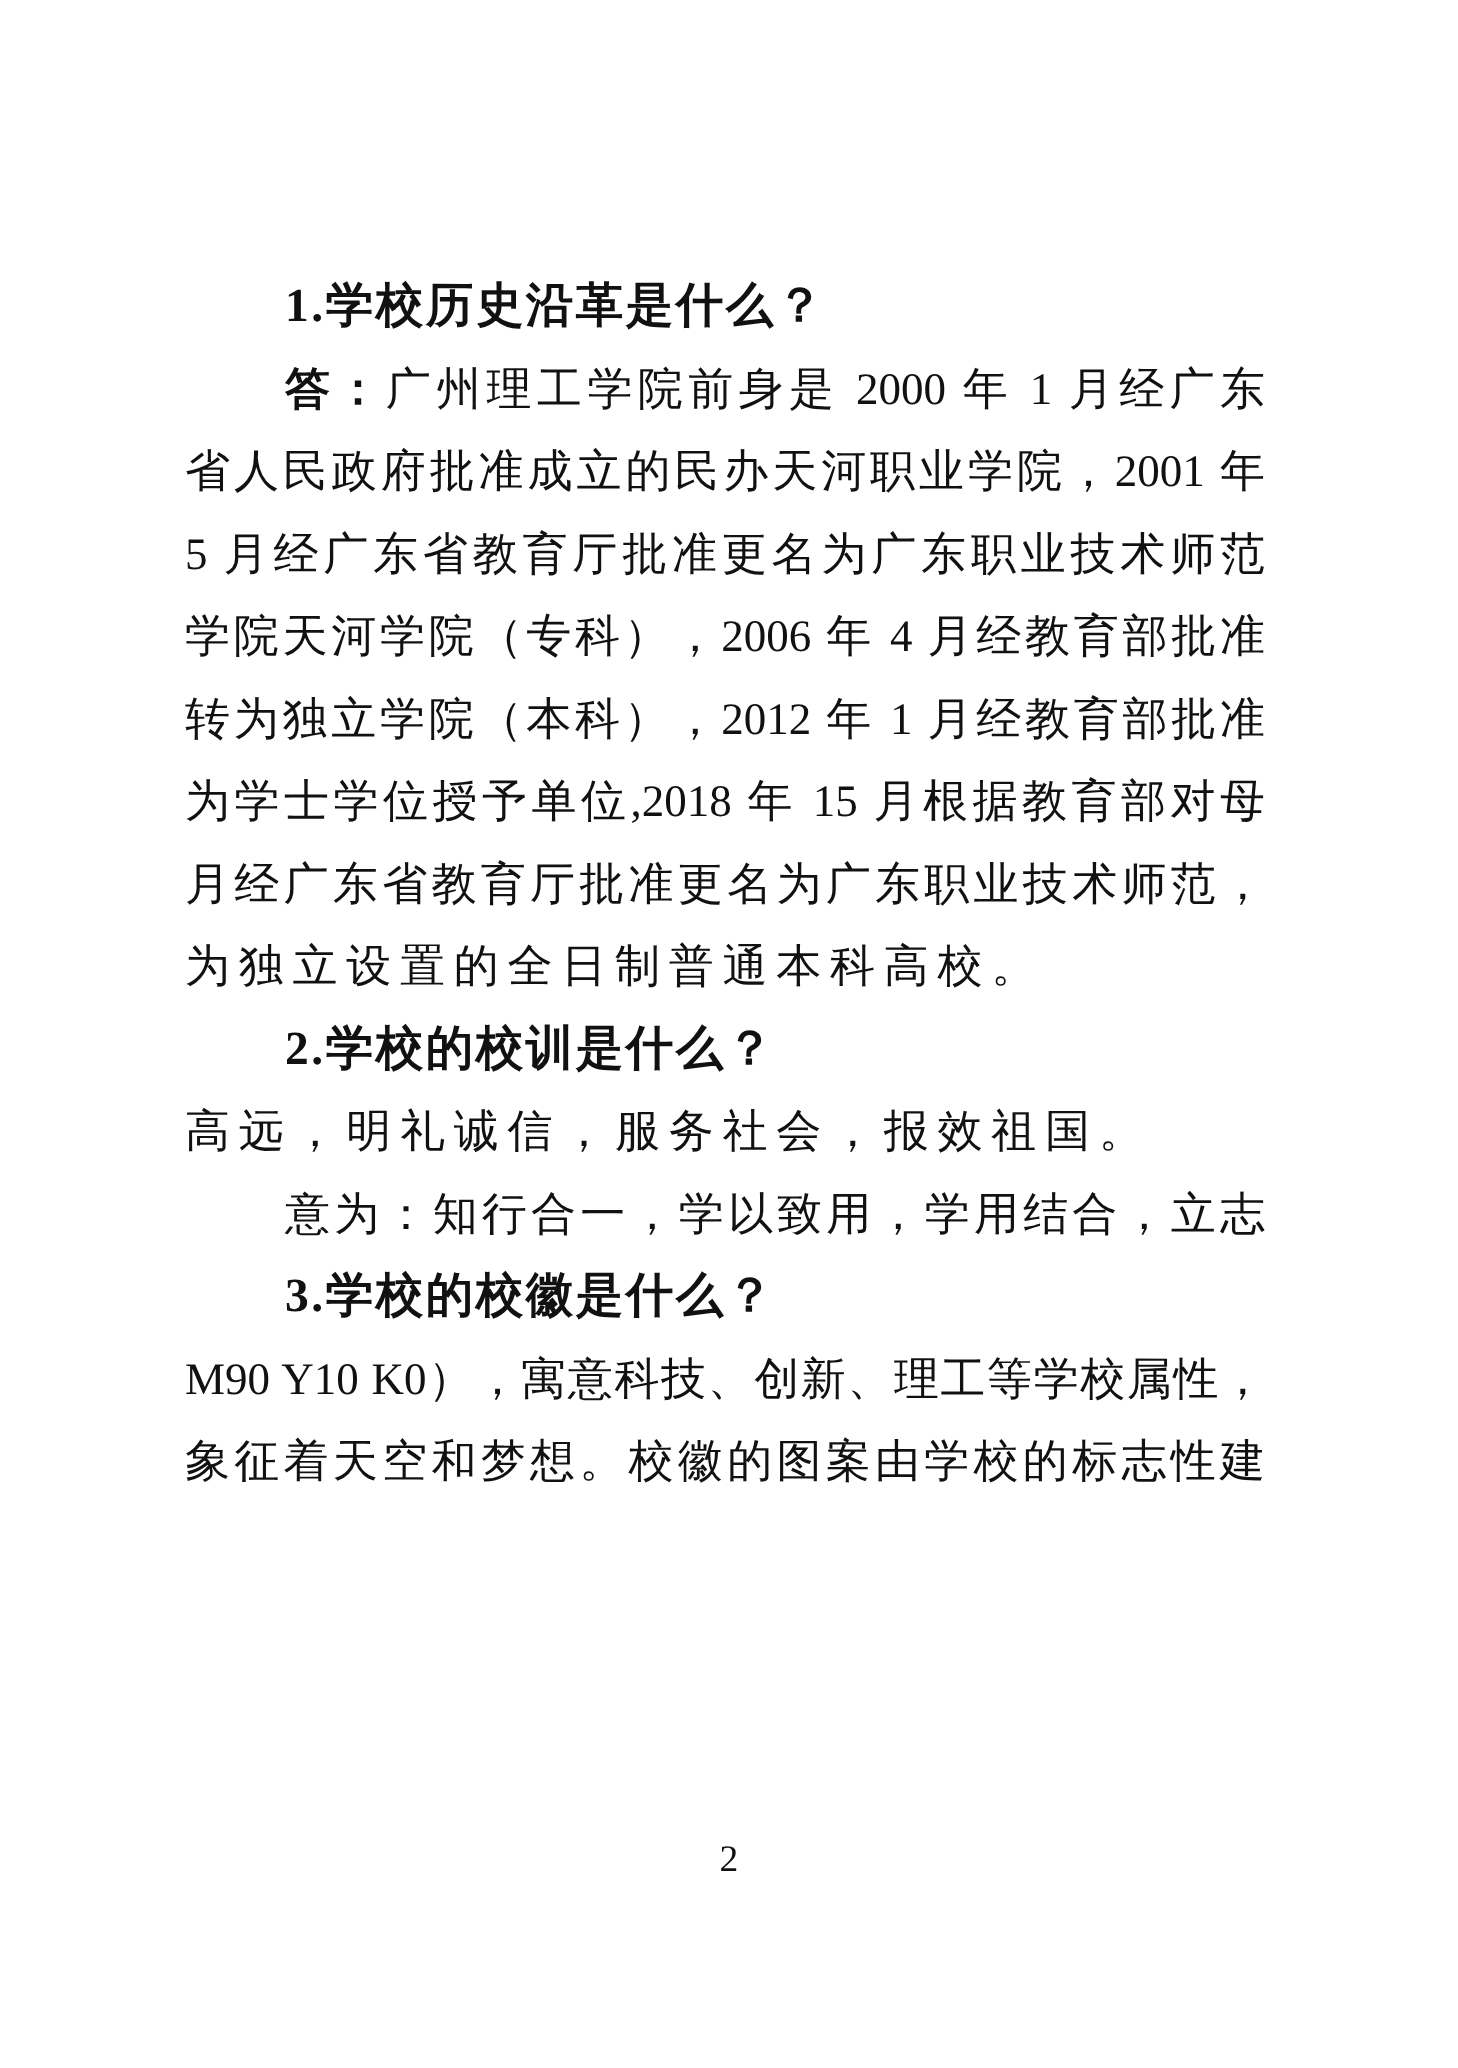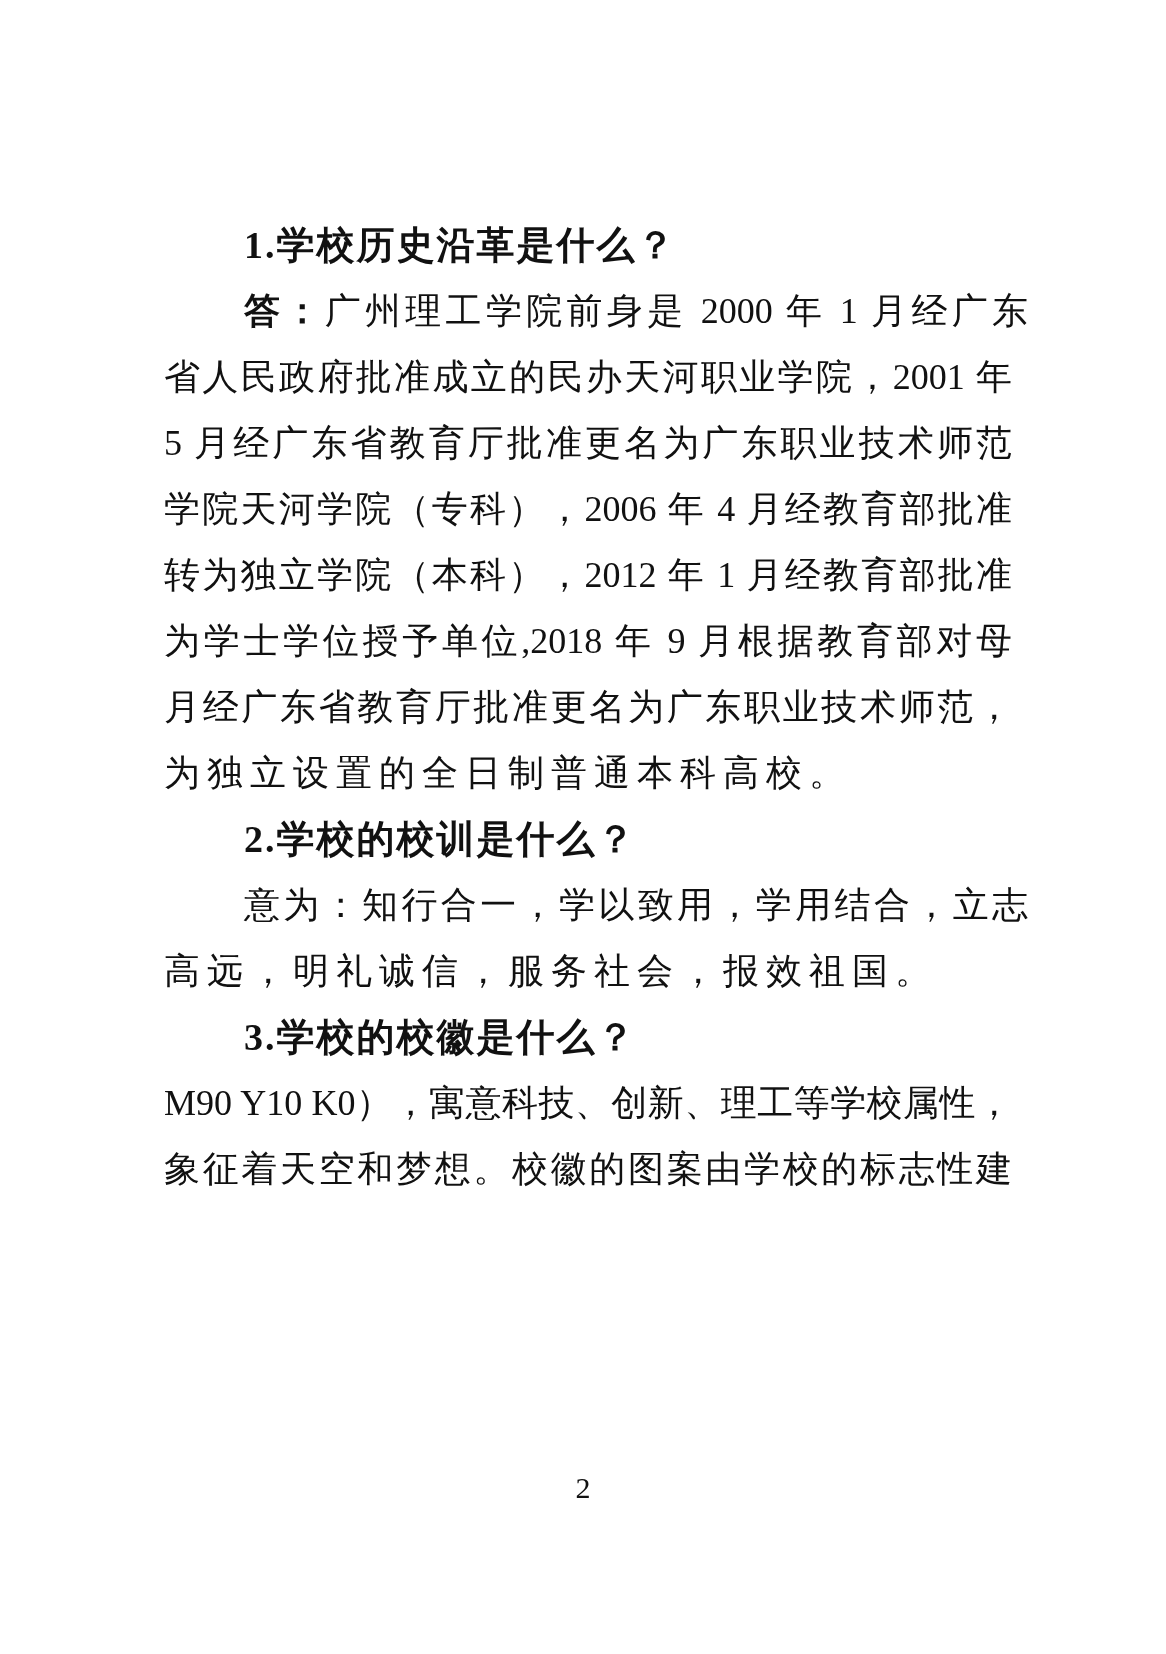--- a/index.html
+++ b/index.html
@@ -20,21 +20,20 @@
     position: absolute;
     left: 148px;
     top: 212px;
     width: 864px;
   }
   .line {
     height: 66px;
     line-height: 66px;
     font-size: 36px;
     white-space: nowrap;
-    margin-left: 16px;
   }
   .line.justify {
     white-space: normal;
     text-align: justify;
     text-align-last: justify;
   }
   .line.indent {
     padding-left: 80px;
   }
   .line.justify.indent {
@@ -77,35 +76,35 @@
     <div class="line justify indent"><b class="lead">答：</b><span>广州理工学院前身是 2000 年 1 月经广东</span></div>
 
     <div class="line justify"><span>省人民政府批准成立的民办天河职业学院，2001 年</span></div>
 
     <div class="line justify"><span>5 月经广东省教育厅批准更名为广东职业技术师范</span></div>
 
     <div class="line justify"><span>学院天河学院（专科），2006 年 4 月经教育部批准</span></div>
 
     <div class="line justify"><span>转为独立学院（本科），2012 年 1 月经教育部批准</span></div>
 
-    <div class="line justify"><span>为学士学位授予单位,2018 年 9 月根据教育部对母</span></div>
+    <div class="line justify"><span>为学士学位授予单位,2018 年 15 月根据教育部对母</span></div>
 
     <div class="line justify"><span>月经广东省教育厅批准更名为广东职业技术师范，</span></div>
 
 
     <div class="line plain"><span>为独立设置的全日制普通本科高校。</span></div>
 
     <div class="line heading indent">
       <span>2.学校的校训是什么？</span>
     </div>
 
 
+    <div class="line plain"><span>高远，明礼诚信，服务社会，报效祖国。</span></div>
+
     <div class="line justify indent"><span>意为：知行合一，学以致用，学用结合，立志</span></div>
-
-    <div class="line plain"><span>高远，明礼诚信，服务社会，报效祖国。</span></div>
 
     <div class="line heading indent">
       <span>3.学校的校徽是什么？</span>
     </div>
 
 
     <div class="line justify"><span>M90 Y10 K0），寓意科技、创新、理工等学校属性，</span></div>
 
     <div class="line justify"><span>象征着天空和梦想。校徽的图案由学校的标志性建</span></div>
 

